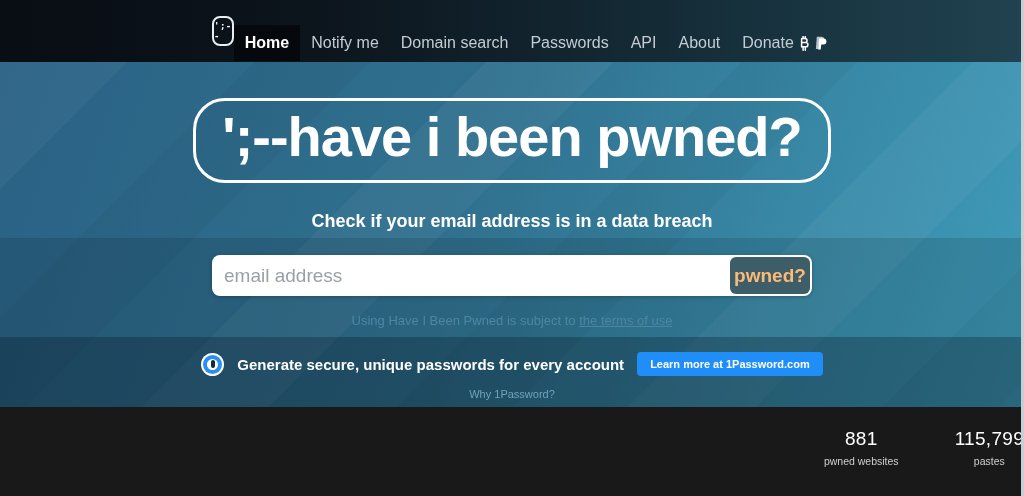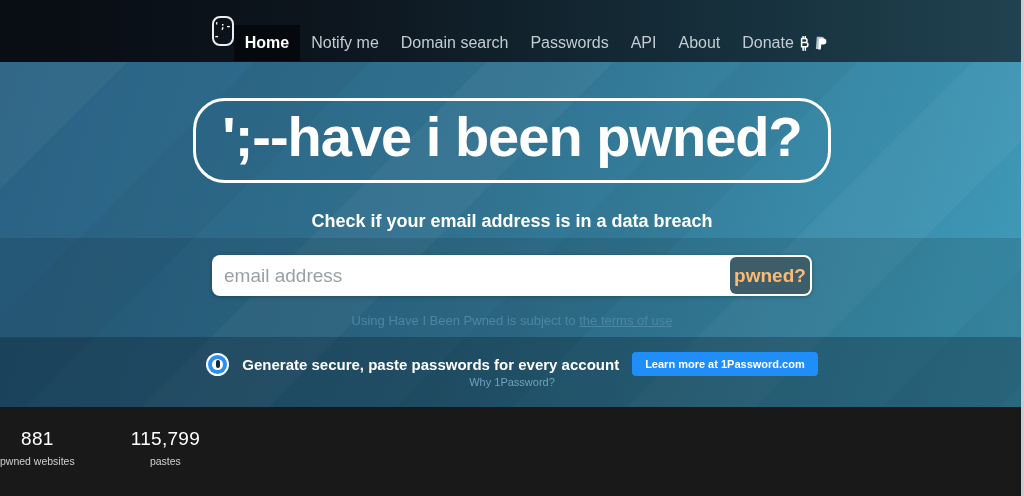--- a/index.html
+++ b/index.html
@@ -85,27 +85,27 @@
   .op-inner{ width:11px; height:11px; border-radius:50%; background:#fff;
     display:flex; align-items:center; justify-content:center; }
   .op-slot{ width:3.5px; height:8px; border-radius:2px; background:#16283a; }
   .promo-text{ color:#fff; font-size:15px; font-weight:700; }
   .learn-btn{
     border:none; cursor:pointer; background:#1f8ef9; color:#fff;
     font-size:11px; font-weight:700; padding:6px 13px; border-radius:4px;
     font-family:"Liberation Sans",sans-serif;
   }
   .why-link{
-    display:block; text-align:center; margin-top:0;
+    display:block; text-align:center; margin-top:12px;
     font-size:11px; color:#6ea3bd; text-decoration:none; cursor:pointer;
   }
 
   
   .stats{
-    height:77px; background:#191919; display:flex; justify-content:flex-start;
+    height:77px; background:#191919; display:flex; justify-content:flex-end;
     gap:56px; padding-top:21px;
   }
   .stat{ text-align:center; }
   .stat-value{ color:#fff; font-size:19px; letter-spacing:.3px; }
   .stat-label{ color:#cfcfcf; font-size:10.5px; margin-top:5px; }
 
   
   .scrollbar{ position:absolute; top:0; right:0; width:3px; height:496px;
     background:#c9ced2; z-index:10; }
 </style>
@@ -163,21 +163,21 @@
 
   <section class="promo-band">
     <div class="promo-row">
       <span class="op-logo">
         <span class="op-mid">
             <span class="op-inner">
               <span class="op-slot"></span>
             </span>
           </span>
       </span>
-      <span class="promo-text">Generate secure, paste passwords for every account</span>
+      <span class="promo-text">Generate secure, unique passwords for every account</span>
       <button class="learn-btn">Learn more at 1Password.com</button>
     </div>
     <a class="why-link">Why 1Password?</a>
   </section>
 
 </div>
 
 <section class="stats">
   <div class="stat">
     <div class="stat-value">881</div>

